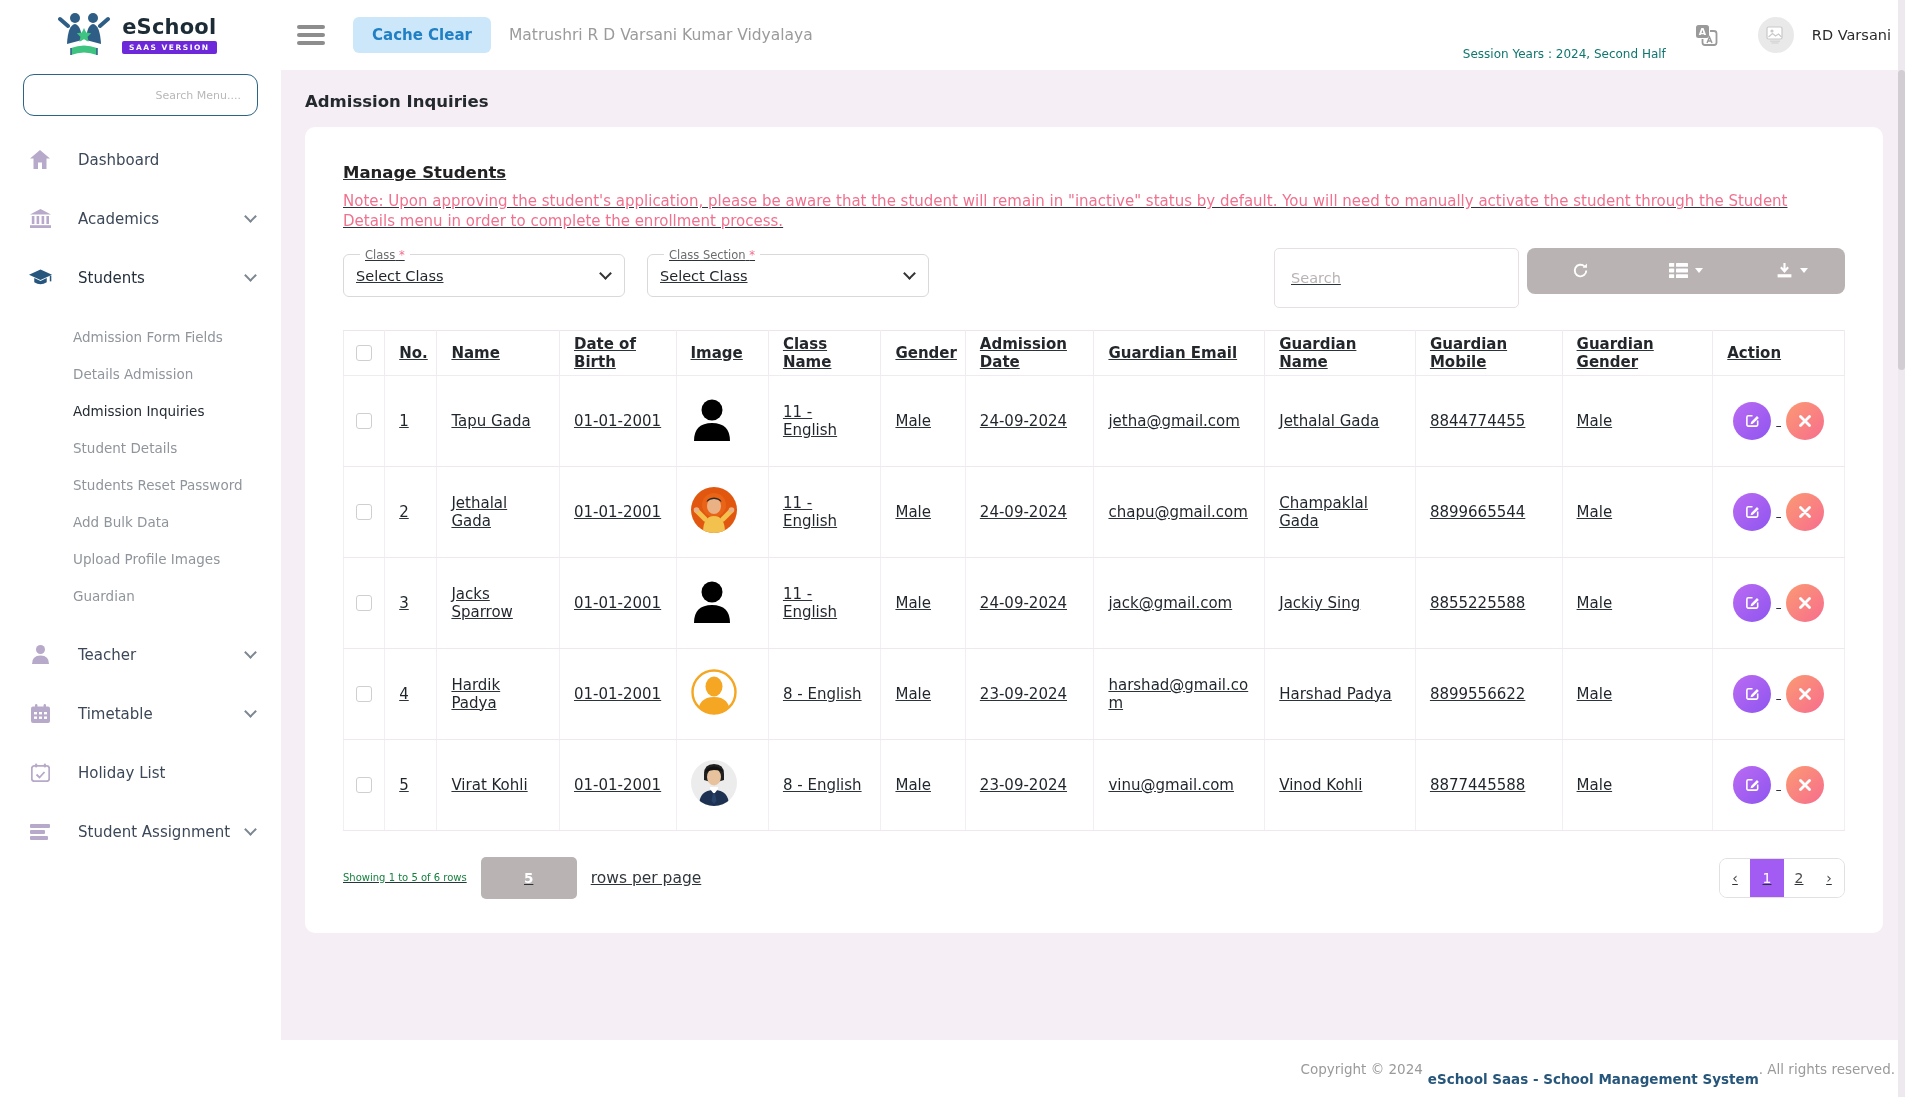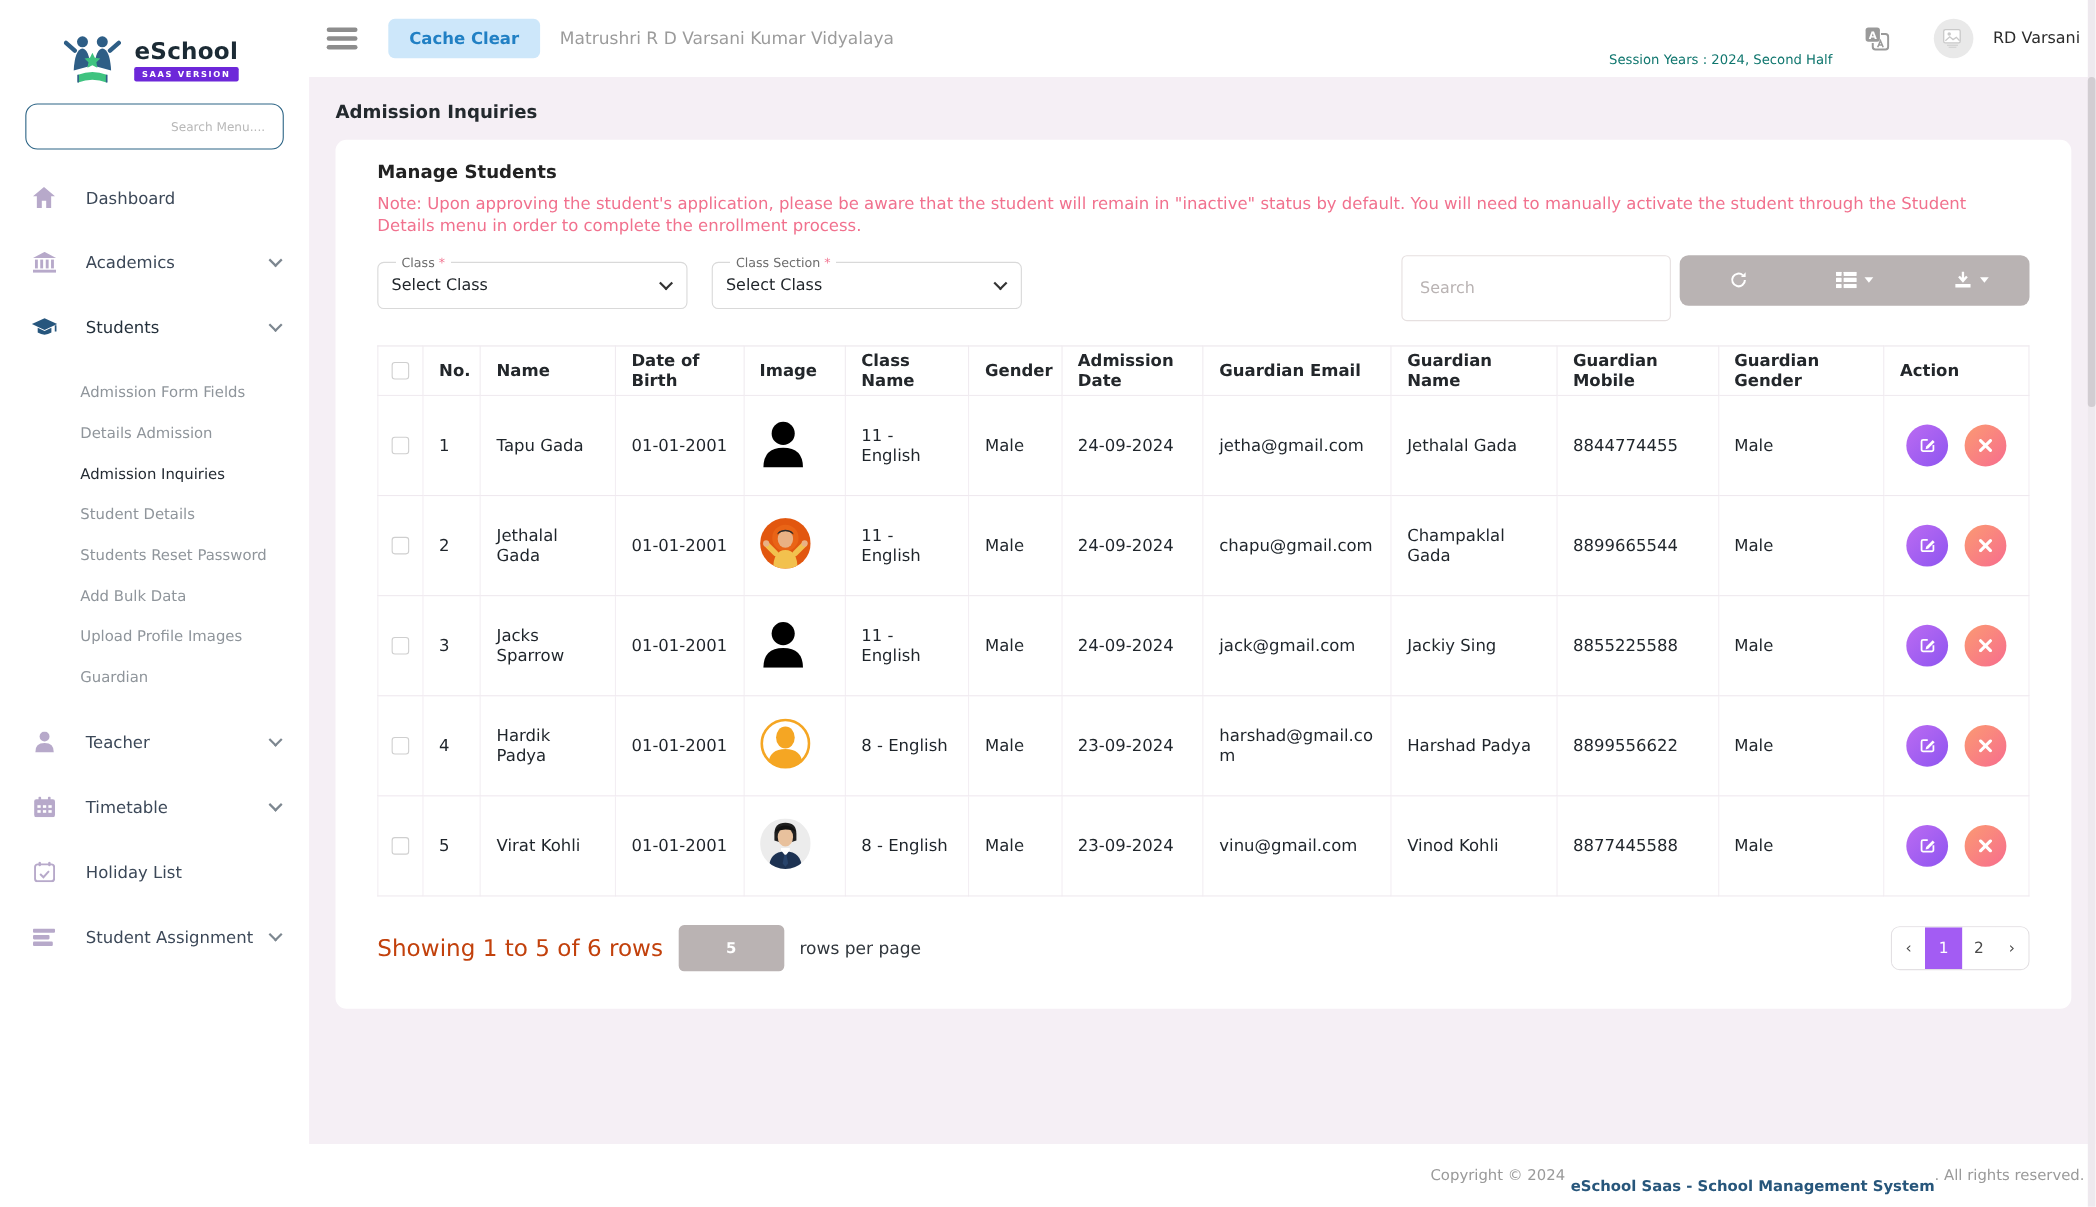--- a/index.html
+++ b/index.html
@@ -3,21 +3,21 @@
 <meta charset="utf-8">
 <style>
   * { margin:0; padding:0; box-sizing:border-box; }
   html,body { width:1905px; height:1097px; overflow:hidden; }
   body { font-family:"DejaVu Sans","Liberation Sans",sans-serif; background:#fff; color:#2b333b; }
 
   .app { display:flex; width:1905px; height:1097px; }
 
   
   .sidebar { width:281px; min-width:281px; background:#fff; height:1097px; }
-  .logo-row { display:flex; align-items:center; gap:12px; padding:30px 0 6px 58px; }
+  .logo-row { display:flex; align-items:center; gap:12px; padding:10px 0 6px 58px; }
   .logo-text { display:flex; flex-direction:column; align-items:center; }
   .logo-name { font-size:21px; font-weight:bold; color:#1c2b35; letter-spacing:0.2px; }
   .logo-badge { background:#6d28d9; color:#fff; font-size:7.5px; font-weight:bold; letter-spacing:1.5px; padding:2px 7px; border-radius:2px; margin-top:2px; }
   .sb-search { margin:10px 23px 14px 23px; }
   .sb-search input { width:100%; height:42px; border:1.6px solid #2c6485; border-radius:11px; padding:0 16px; font-size:11px; color:#444; outline:none; font-family:inherit;text-align:right; }
   .sb-search input::placeholder { color:#b8b8b8; }
   .sb-item { display:flex; align-items:center; height:59px; padding:0 26px 0 28px; cursor:pointer; }
   .sb-item .sb-icon { width:24px; display:flex; justify-content:center; }
   .sb-item .sb-label { margin-left:26px; font-size:15px; color:#3c4858; }
   .sb-item .sb-label.active-label { color:#24303b; }
@@ -36,21 +36,21 @@
   .school-name { margin-left:18px; font-size:15.5px; color:#9b9b9b; }
   .topbar-right { margin-left:auto; display:flex; align-items:center; }
   .session-label { font-size:12px; color:#0f766e;margin-top:38px; }
   .translate-btn { margin-left:28px; cursor:pointer; display:flex; }
   .avatar { width:36px; height:36px; border-radius:50%; background:#e9e9e9; margin-left:40px; display:flex; align-items:center; justify-content:center; cursor:pointer; }
   .user-name { margin-left:18px; font-size:14.5px; color:#2b2b2b; font-weight:500; cursor:pointer; }
 
   .content { flex:1; background:#f5eff5; padding:22px 22px 0 24px; position:relative; }
   .page-title { font-size:16.5px; font-weight:bold; color:#23292e; }
 
-  .card { background:#fff; border-radius:10px; margin-top:16px; padding:20px 38px 34px 38px; }
+  .card { background:#fff; border-radius:10px; margin-top:16px; padding:36px 38px 34px 38px;text-decoration:underline; }
   .card-heading { font-size:16.5px; font-weight:bold; color:#222; }
   .note { margin-top:10px; font-size:15px; line-height:1.32; color:#f1718e; max-width:1480px; }
 
   .filters-row { display:flex; align-items:flex-start; margin-top:16px; }
   fieldset.select-field { width:282px; border:1px solid #d9d9d9; border-radius:6px; padding:2px 12px 12px 12px; margin-right:22px; }
   fieldset.select-field legend { font-size:11.5px; color:#6d6d6d; padding:0 5px; margin-left:4px; }
   .req { color:#f1718e; }
   .select-display { display:flex; align-items:center; justify-content:space-between; margin-top:4px; cursor:pointer; }
   .select-value { font-size:14.5px; color:#1f2429; }
   .select-chev { width:9px; height:9px; border-right:2.2px solid #333; border-bottom:2.2px solid #333; transform:rotate(45deg); margin-top:-5px; margin-right:2px; }
@@ -66,21 +66,21 @@
   table.data th.cb-col, table.data td.cb-col { text-align:center; padding:4px 6px; }
   table.data td { height:91px; font-size:15px; color:#1f252b; padding:10px 14px; border:1px solid #f3eef3; border-bottom:1px solid #efe9ef; vertical-align:middle; word-wrap:break-word; }
   .cb { display:inline-block; width:16px; height:16px; border:1.6px solid #cfcfcf; border-radius:3px; background:#fff; cursor:pointer; vertical-align:middle; }
   td.img-cell { text-align:left; padding-left:22px; }
   td.action-cell { text-align:center; }
   .act-btn { width:38px; height:38px; border-radius:50%; border:none; display:inline-flex; align-items:center; justify-content:center; cursor:pointer; margin:0 5px; vertical-align:middle; }
   .act-edit { background:linear-gradient(135deg,#bb6bf2,#8e55f0); }
   .act-delete { background:linear-gradient(135deg,#fb9a72,#f76d8e); }
 
   .table-footer { display:flex; align-items:center; margin-top:26px; }
-  .showing-text { font-size:21px; color:#c2410c; }
+  .showing-text { font-size:10px; color:#15803d; }
   .page-size-btn { margin-left:14px; width:96px; height:42px; background:#bab3b3; border:none; border-radius:5px; color:#fff; font-size:13.5px; font-weight:bold; cursor:pointer; font-family:inherit; }
   .rpp-text { margin-left:14px; font-size:15.5px; color:#30363c; }
   .pagination { margin-left:auto; display:flex; border:1px solid #e3e0e3; border-radius:8px; overflow:hidden; background:#fff; }
   .pg-btn { min-width:30px; height:38px; display:flex; align-items:center; justify-content:center; font-size:14px; color:#4a4a4a; cursor:pointer; background:#fff; border:none; padding:0 10px; font-family:inherit; }
   .pg-btn.active { background:#a35cf3; color:#fff; min-width:34px; }
 
   .footer { height:57px; background:#fff; display:flex; align-items:center; justify-content:flex-end; padding-right:10px; font-size:13.5px; color:#9a9a9a; }
   .footer .brand-link { font-weight:bold; color:#27567b;margin-top:20px; }
   .footer .pre { margin-right:5px; }
 

